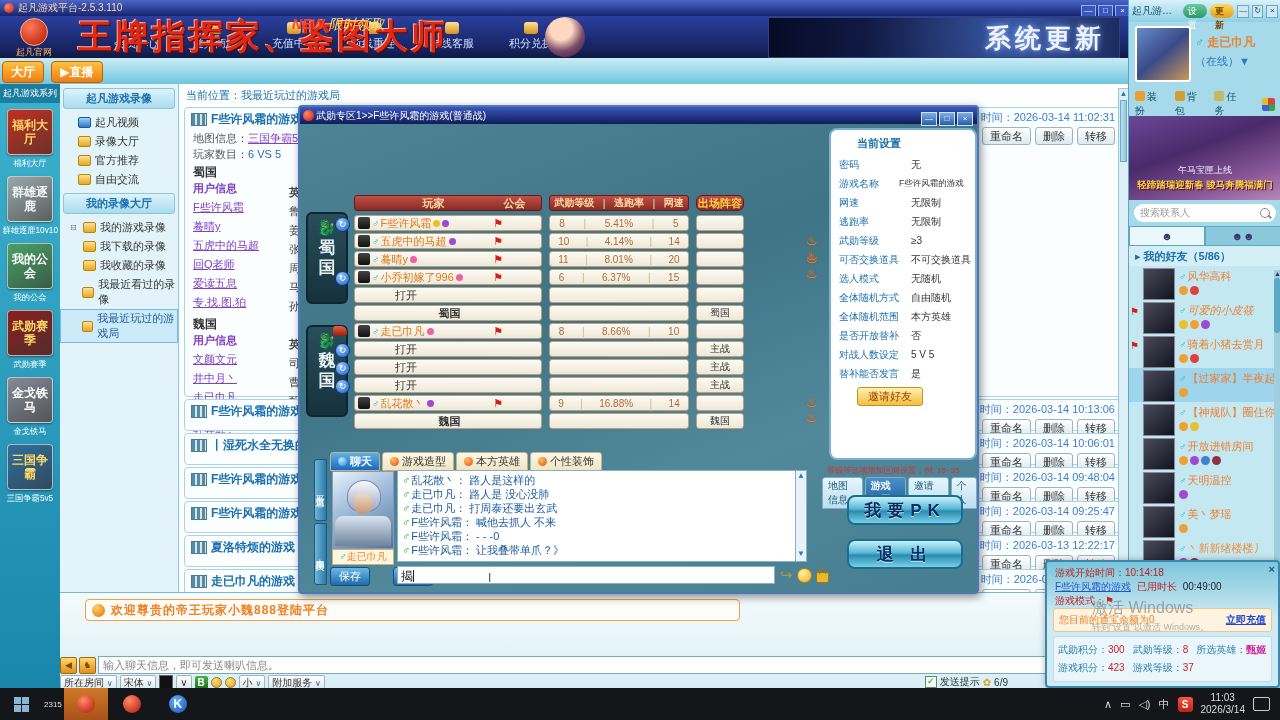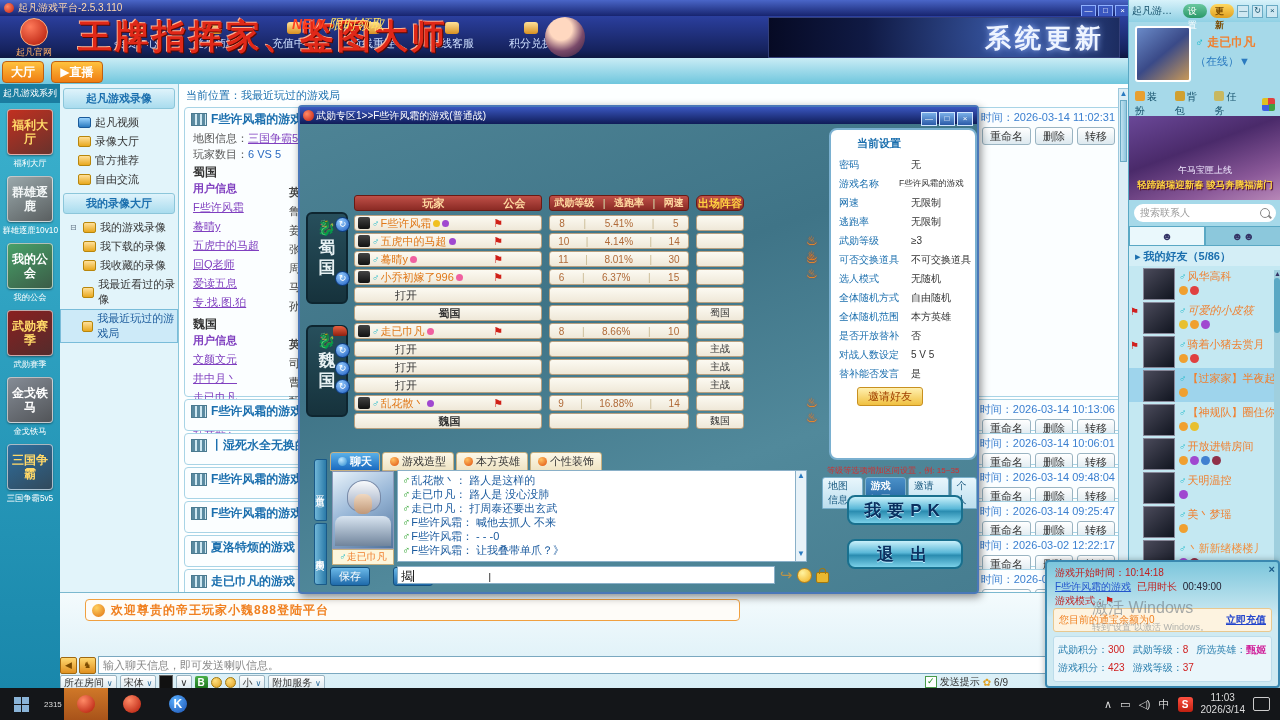--- a/index.html
+++ b/index.html
@@ -488,21 +488,21 @@
           <div class="rec-time">时间：2026-03-14 09:25:47</div>
           <div class="btnrow"><span class="sbtn">上传</span><span class="sbtn">重命名</span><span class="sbtn">删除</span><span class="sbtn">转移</span></div>
         </div>
       </div>
       <div class="recbox" style="height: 30px;">
         <div class="rec-title">
           <span class="film"></span>
           <span>夏洛特烦的游戏</span>
         </div>
         <div class="rec-right">
-          <div class="rec-time">时间：2026-03-02 12:22:17</div>
+          <div class="rec-time">时间：2026-03-13 12:22:17</div>
           <div class="btnrow"><span class="sbtn">上传</span><span class="sbtn">重命名</span><span class="sbtn">删除</span><span class="sbtn">转移</span></div>
         </div>
       </div>
       <div class="recbox" style="height: 30px;">
         <div class="rec-title">
           <span class="film"></span>
           <span>走已巾凡的游戏</span>
         </div>
         <div class="rec-right">
           <div class="rec-time">时间：2026-03-13 11:53:50</div>
@@ -586,21 +586,21 @@
           <span class="gen">♂</span>
           <span class="pname">蓦晴y</span>
           <span class="bdg" style="background: rgb(240, 96, 160);"></span>
           <span class="flagic">⚑</span>
         </div>
         <div class="sbox">
           <span>11</span>
           <span class="dv">|</span>
           <span>8.01%</span>
           <span class="dv">|</span>
-          <span>30</span>
+          <span>20</span>
         </div>
         <div class="lbox"></div>
         <span class="flame" style="position: absolute;">♨♨</span>
       </div>
       <div class="rline" style="top: 162px;">
         <div class="nbox">
           <span class="swap">↻</span>
           <span class="av"></span>
           <span class="gen">♂</span>
           <span class="pname">小乔初嫁了996</span>

